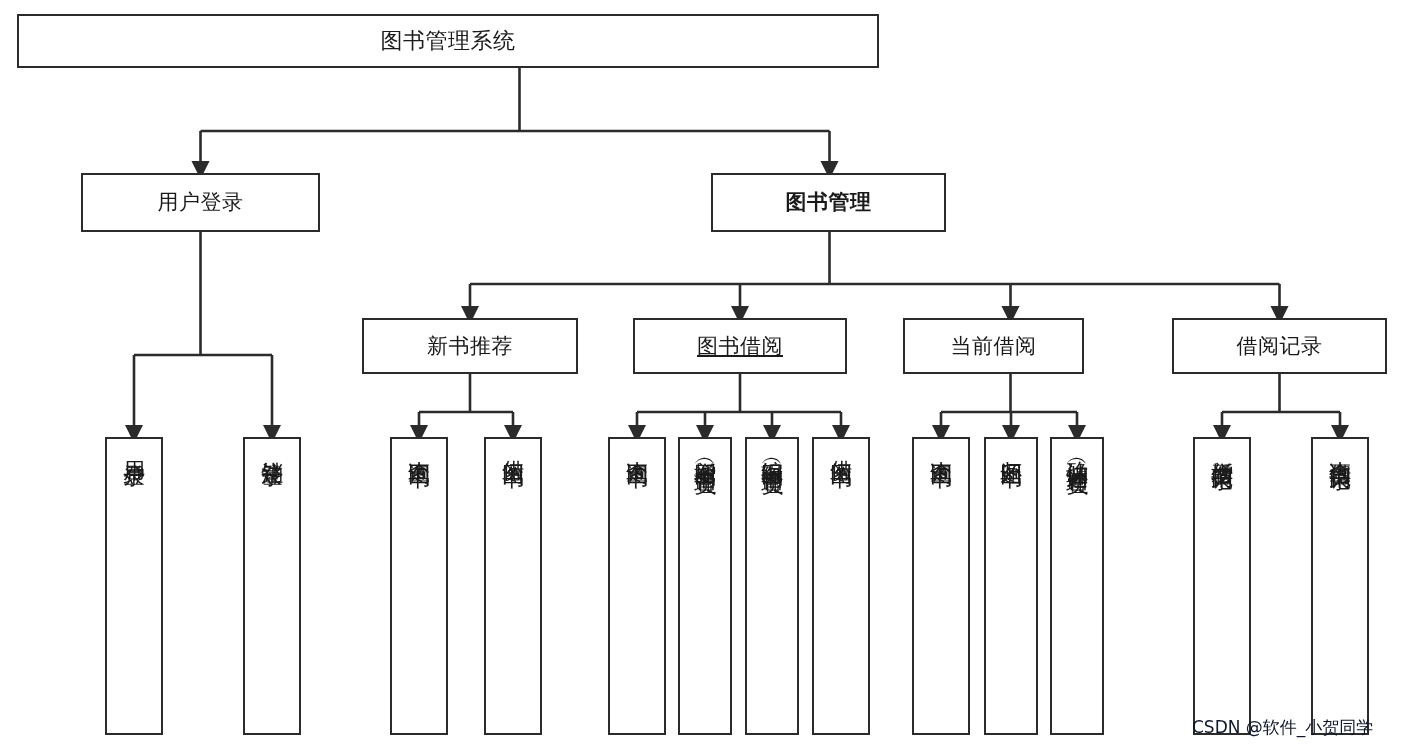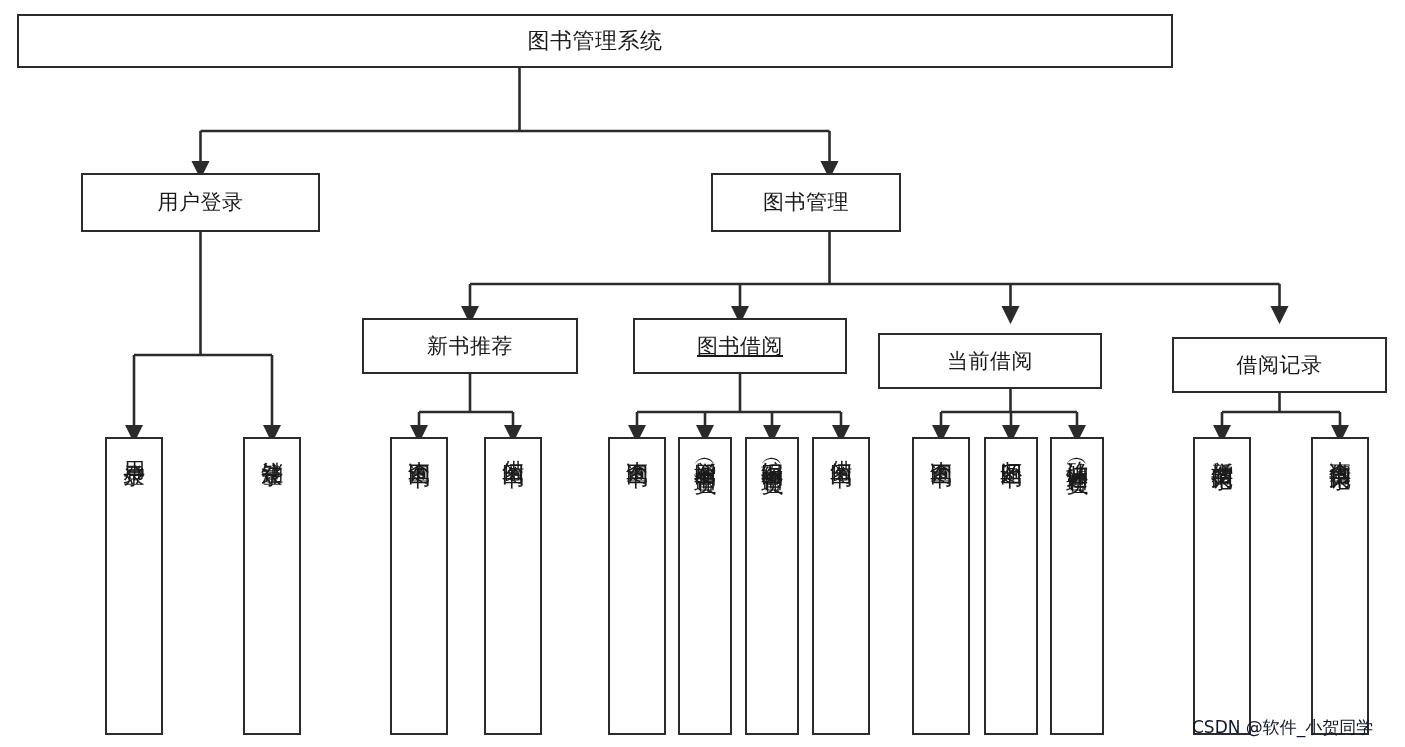--- a/index.html
+++ b/index.html
@@ -111,39 +111,39 @@
         <path d="M 1011 412 L 1011 434" marker-end="url(#arrow)"></path>
         <path d="M 1077 412 L 1077 434" marker-end="url(#arrow)"></path>
         <path d="M 1279.5 374 L 1279.5 412"></path>
         <path d="M 1222 412 L 1340 412"></path>
         <path d="M 1222 412 L 1222 434" marker-end="url(#arrow)"></path>
         <path d="M 1340 412 L 1340 434" marker-end="url(#arrow)"></path>
       </g>
   </svg>
 
   <div id="node-layer">
-      <div class="node horiz root" style="left: 17px; top: 14px; width: 1156px; height: 54px; align-items: center;">
+      <div class="node horiz root" style="left: 17px; top: 14px; width: 862px; height: 54px; align-items: center;">
         <span class="label">图书管理系统</span>
       </div>
       <div class="node horiz" style="left: 81px; top: 173px; width: 239px; height: 59px;">
         <span class="label">用户登录</span>
       </div>
-      <div class="node horiz" style="left: 711px; top: 173px; width: 190px; height: 59px;">
+      <div class="node horiz" style="left: 711px; top: 173px; width: 235px; height: 59px; font-weight: bold;">
         <span class="label">图书管理</span>
       </div>
       <div class="node horiz" style="left: 362px; top: 318px; width: 216px; height: 56px;">
         <span class="label">新书推荐</span>
       </div>
       <div class="node horiz" style="left: 633px; top: 318px; width: 214px; height: 56px; text-decoration: underline;">
         <span class="label">图书借阅</span>
       </div>
-      <div class="node horiz" style="left: 878px; top: 318px; width: 224px; height: 56px; margin-top: 15px;">
+      <div class="node horiz" style="left: 903px; top: 318px; width: 181px; height: 56px;">
         <span class="label">当前借阅</span>
       </div>
-      <div class="node horiz" style="left: 1172px; top: 318px; width: 215px; height: 56px; margin-top: 19px;">
+      <div class="node horiz" style="left: 1172px; top: 318px; width: 215px; height: 56px;">
         <span class="label">借阅记录</span>
       </div>
       <div class="node vert" style="left: 105px; top: 437px; width: 58px; height: 298px;">
         <span class="label">用户登录</span>
       </div>
       <div class="node vert" style="left: 243px; top: 437px; width: 58px; height: 298px;">
         <span class="label">注销登录</span>
       </div>
       <div class="node vert" style="left: 390px; top: 437px; width: 58px; height: 298px;">
         <span class="label">查询图书</span>

